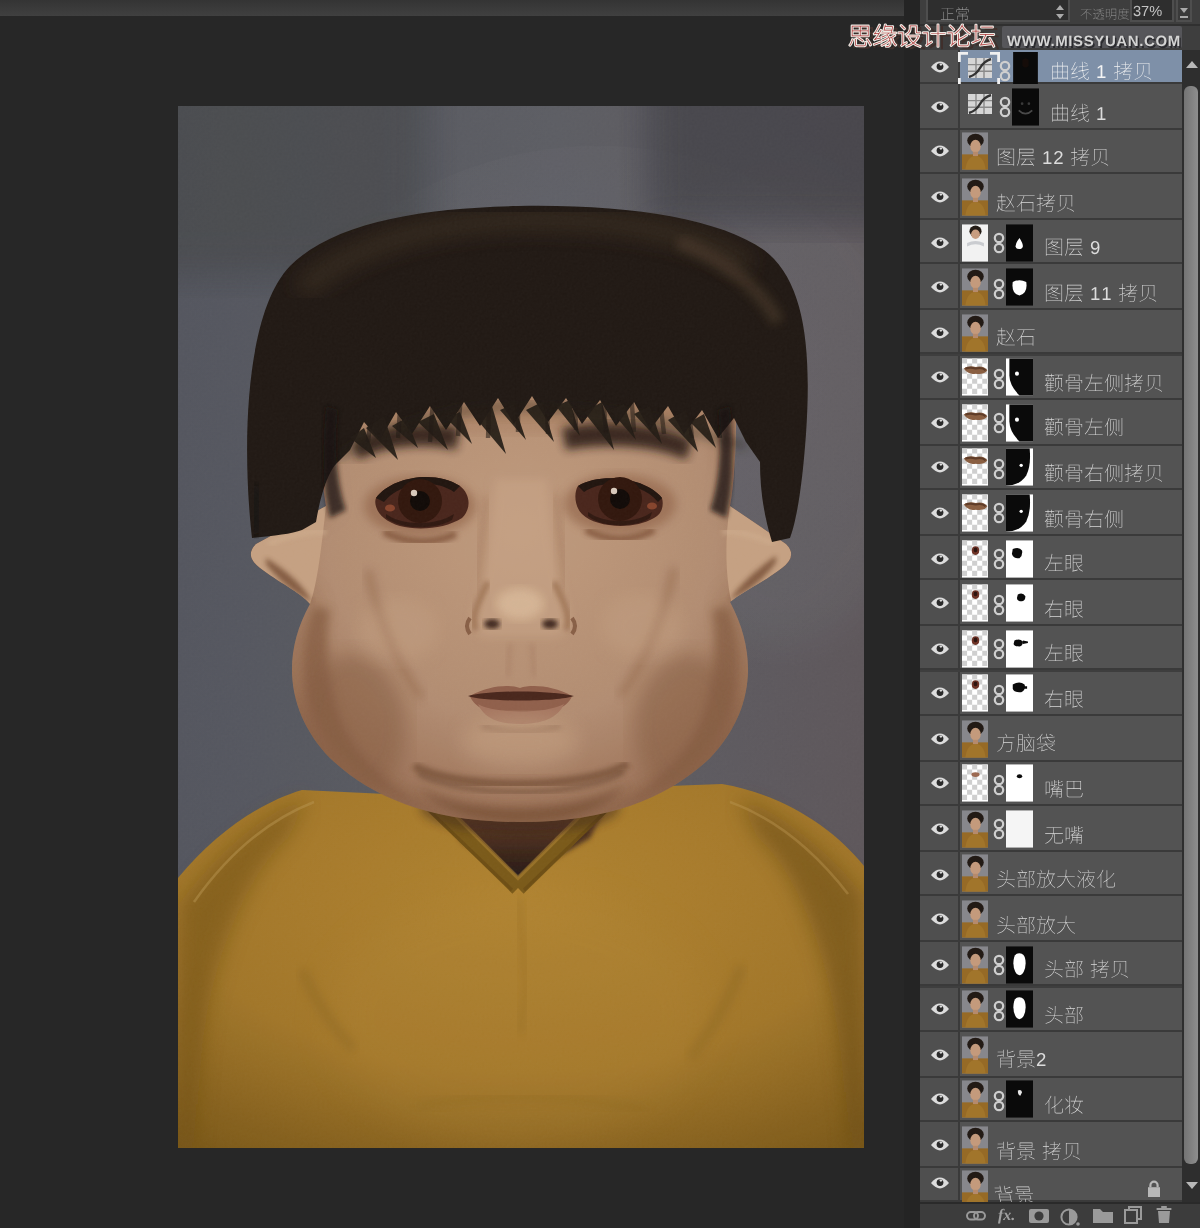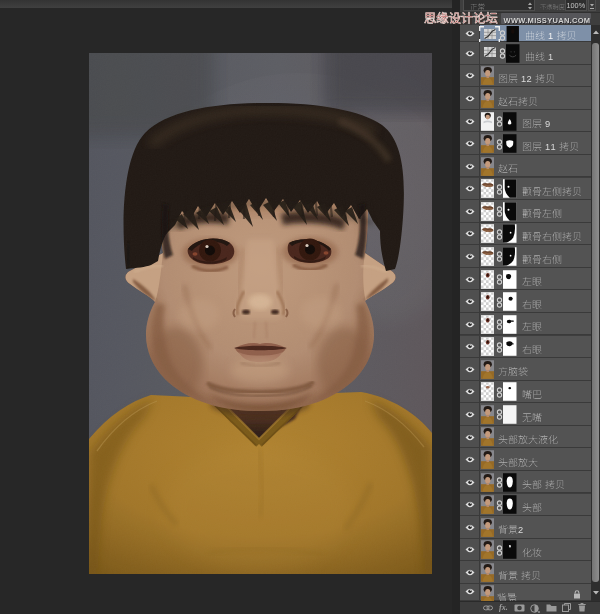--- a/index.html
+++ b/index.html
@@ -215,21 +215,21 @@
       <path d="M2 4 L4 1.5 L6 4 Z M2 6 L4 8.5 L6 6 Z" fill="#aaa"></path>
     </svg>
     <svg class="" style="position:absolute;left:539.5px;top:2.6px;overflow:visible" width="28.66" height="10.06">
       <use href="#c4e0d" transform="translate(0.0 6.3) scale(0.0062 -0.0062)" fill="#a8a8a8"></use>
       <use href="#c900f" transform="translate(6.2 6.3) scale(0.0062 -0.0062)" fill="#a8a8a8"></use>
       <use href="#c660e" transform="translate(12.4 6.3) scale(0.0062 -0.0062)" fill="#a8a8a8"></use>
       <use href="#c5ea6" transform="translate(18.6 6.3) scale(0.0062 -0.0062)" fill="#a8a8a8"></use>
       <text x="24.8" y="6.3" font-size="5.766" fill="#a8a8a8" font-family="Liberation Sans, sans-serif">:</text>
     </svg>
     <div style="position:absolute;left:565px;top:0px;width:22px;height:11px;background:#2e2e2e;border:1px solid #4e4e4e;border-top:none;box-sizing:border-box"></div>
-    <div style="position:absolute;left:566.5px;top:2px;width:26px;height:8px;color:#c4c4c4;font:7.3px 'Liberation Sans',sans-serif;line-height:8px">100%</div>
+    <div style="position:absolute;left:566.5px;top:2px;width:26px;height:8px;color:#c4c4c4;font:7.3px 'Liberation Sans',sans-serif;line-height:8px">37%</div>
     <div style="position:absolute;left:588px;top:0px;width:8px;height:11px;background:#3a3a3a;border:1px solid #4e4e4e;border-top:none;box-sizing:border-box"></div>
     <svg style="position:absolute;left:589px;top:3px" width="7" height="7">
       <path d="M1 1 L5 1 L3 3.5 Z" fill="#aaa"></path>
       <rect x="1" y="5" width="4" height="1" fill="#aaa"></rect>
     </svg>
     <div style="position:absolute;left:460px;top:11.5px;width:140px;height:1px;background:#303030"></div>
     <div style="position:absolute;left:460px;top:24.6px;width:19px;height:17.50px;background:#4f4f4f;border-bottom:1px solid #3a3a3a;box-sizing:border-box"></div>
     <div style="position:absolute;left:479px;top:24.6px;width:113.0px;height:17.50px;background:#7e90a8;border-bottom:1px solid #3a3a3a;border-left:1px solid #3a3a3a;box-sizing:border-box"></div>
     <svg style="position:absolute;left:464.5px;top:29.9px" width="10" height="7" viewBox="0 0 10 7">
       <path d="M0.5 3.5 Q2.8 0.8 5 0.8 Q7.2 0.8 9.5 3.5 Q7.2 6.2 5 6.2 Q2.8 6.2 0.5 3.5 Z" fill="#dcdcdc"></path>

